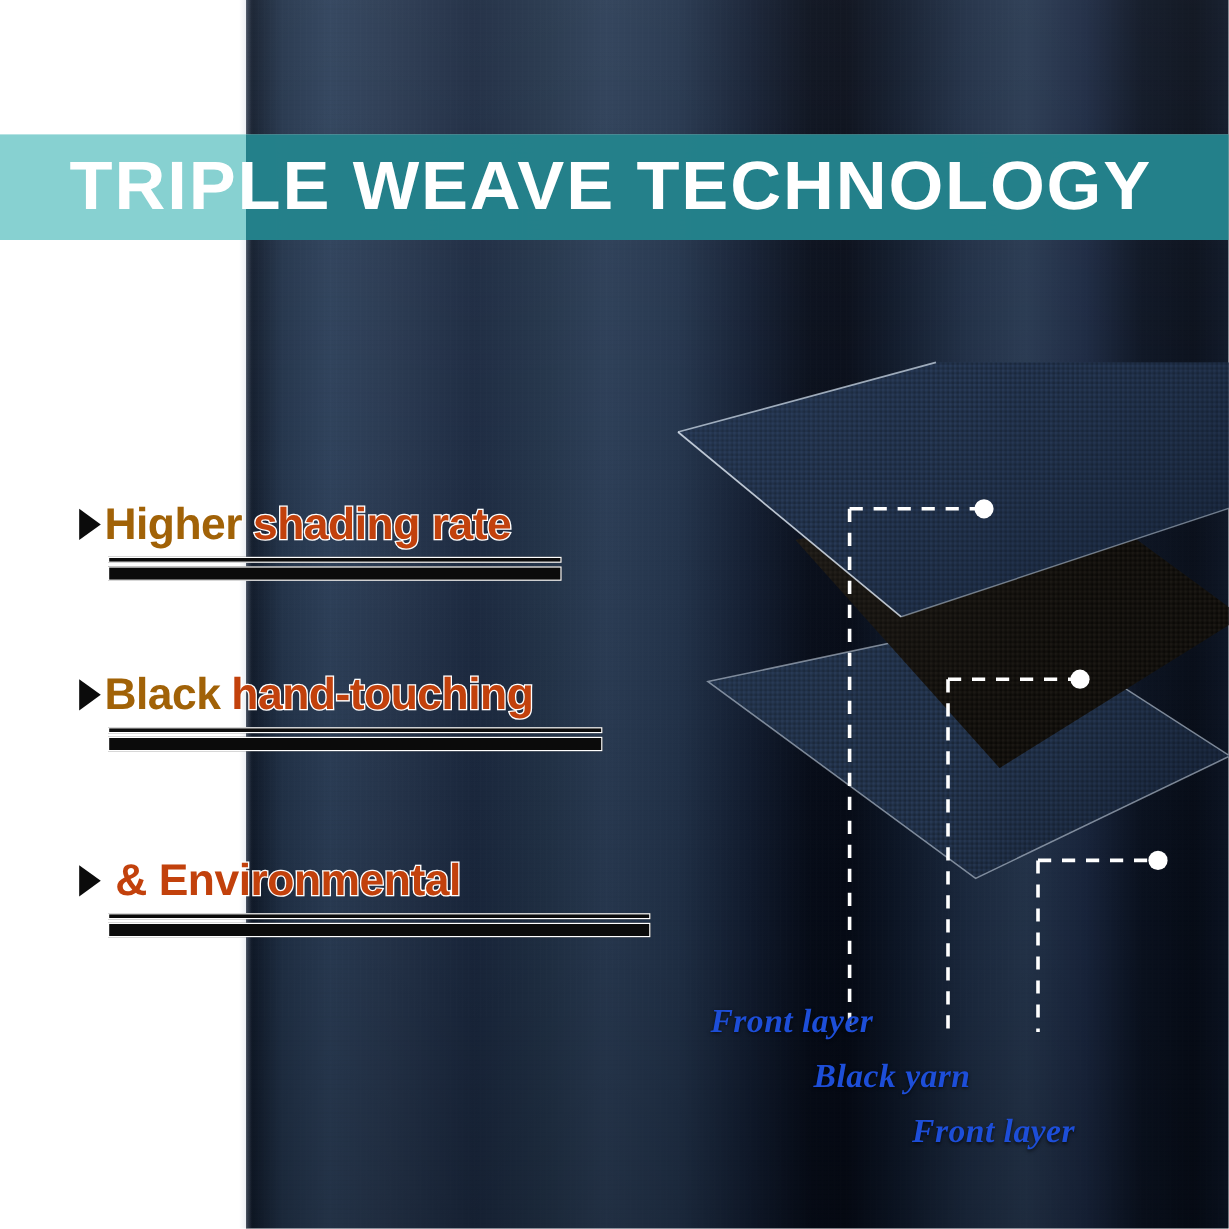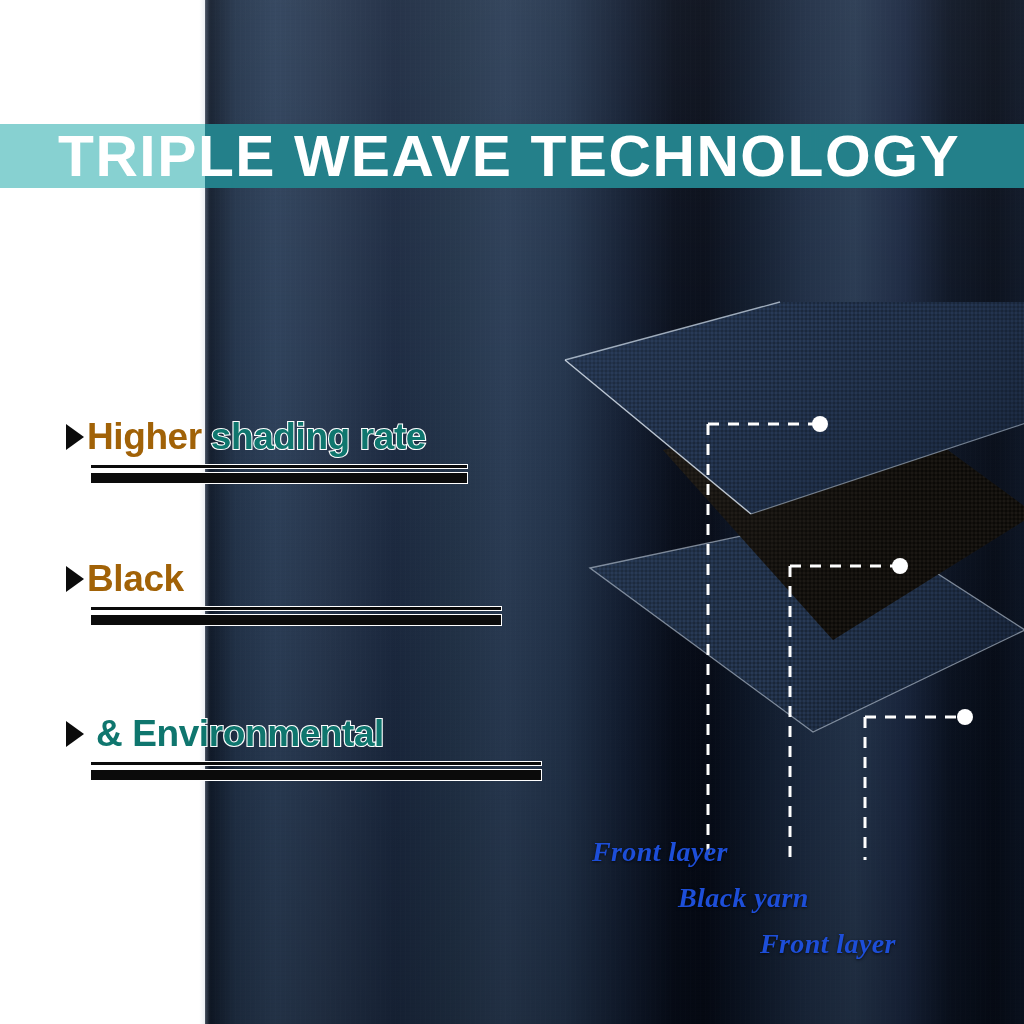--- a/index.html
+++ b/index.html
@@ -49,21 +49,21 @@
   .curtain-texture{
     position:absolute;top:0;left:205px;width:819px;height:1024px;
     opacity:.22;pointer-events:none;
     background-image:
       repeating-linear-gradient(90deg, rgba(255,255,255,.05) 0 1px, rgba(0,0,0,0) 1px 5px),
       repeating-linear-gradient(0deg, rgba(0,0,0,.06) 0 1px, rgba(0,0,0,0) 1px 4px);
   }
 
   
   .banner{
-    position:absolute;left:0;top:124px;width:1024px;height:64px;
+    position:absolute;left:0;top:112px;width:1024px;height:88px;
     background:rgba(126,205,205,0.93);
     overflow:hidden;
   }
   .banner-over-curtain{
     position:absolute;left:205px;top:0;width:819px;height:88px;
     background:rgba(24,118,130,0.88);
   }
   .banner-title{
     position:absolute;left:58px;top:50%;transform:translateY(-50%);
     color:#ffffff;
@@ -90,21 +90,21 @@
   }
   .f-strong{
     font-family:"Liberation Sans", sans-serif;
     font-weight:700;font-size:37px;color:#a16207;
     -webkit-text-stroke:1.6px #ffffff;
     paint-order:stroke fill;
     letter-spacing:-0.4px;
   }
   .f-light{
     font-family:"Liberation Sans", sans-serif;
-    font-weight:700;font-size:37px;color:#0f766e;
+    font-weight:700;font-size:37px;color:#c2410c;
     -webkit-text-stroke:2.2px #ffffff;
     paint-order:stroke fill;
     letter-spacing:-0.4px;
     margin-left:9px;
   }
   .bars{position:relative;margin-top:9px;}
   .bar-thin{
     height:5px;border:1.4px solid #ffffff;background:#0b0b0b;
     box-sizing:border-box;
   }
@@ -154,20 +154,21 @@
     <div class="bars" style="width:378px;margin-left:24px;">
       <div class="bar-thin"></div>
       <div class="bar-thick"></div>
     </div>
   </div>
 
   <div class="feature" id="feat-2" style="top:560px;width:420px;">
     <div class="feature-head">
       <span class="tri"></span>
       <span class="f-strong">Black</span>
+      <span class="f-light">hand-touching</span>
     </div>
     <div class="bars" style="width:412px;margin-left:24px;">
       <div class="bar-thin"></div>
       <div class="bar-thick"></div>
     </div>
   </div>
 
   <div class="feature" id="feat-3" style="top:715px;width:470px;">
     <div class="feature-head">
       <span class="tri"></span>

